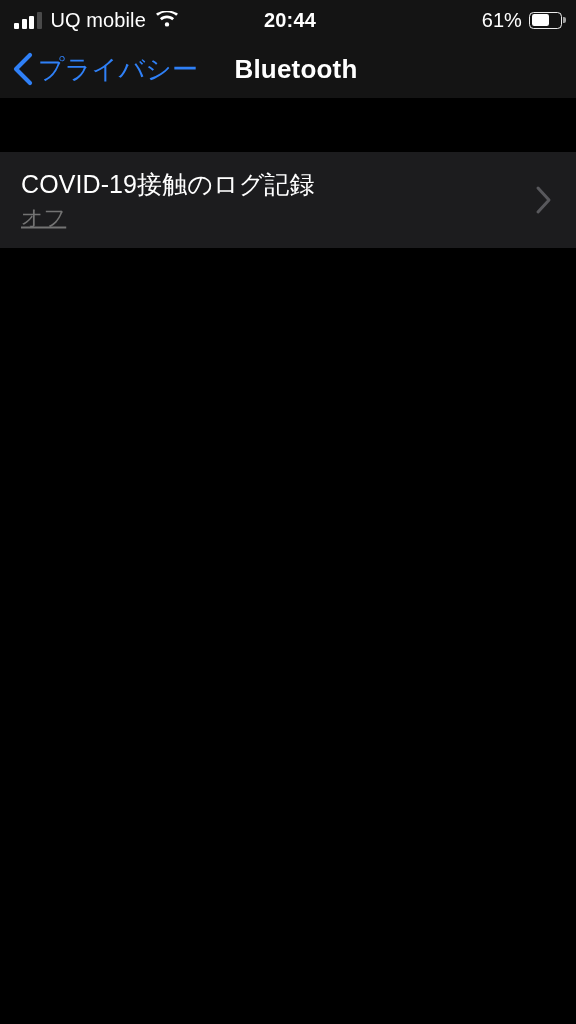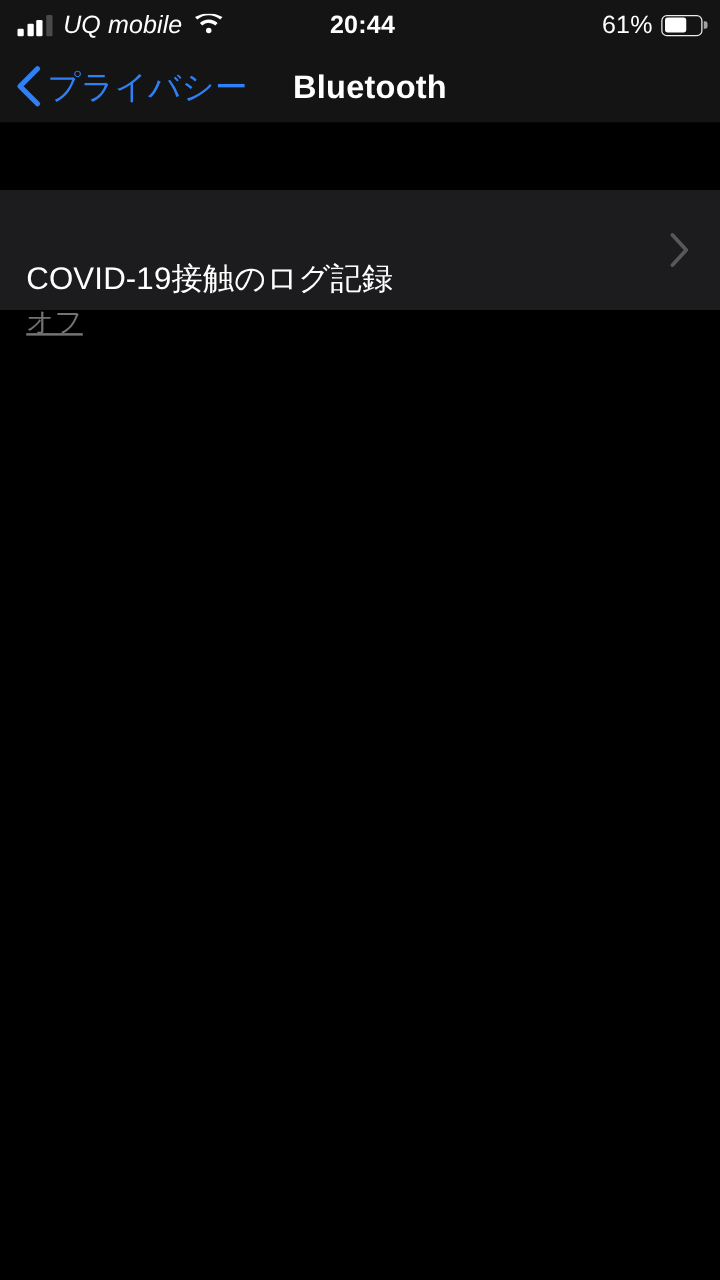--- a/index.html
+++ b/index.html
@@ -35,21 +35,20 @@
     display:flex;
     align-items:center;
   }
 
   .status-left {
     position:absolute;
     left:14px;
     display:flex;
     align-items:center;
     gap:9px;
-    font-style:italic;
   }
 
   .signal-bars {
     display:flex;
     align-items:flex-end;
     gap:2.5px;
     height:17px;
   }
   .signal-bars .bar {
     width:5px;
@@ -181,21 +180,20 @@
     display:flex;
     align-items:center;
     cursor:pointer;
   }
 
   .cell-text {
     position:absolute;
     left:21px;
     top:50%;
     transform:translateY(-50%);
-    margin-top:40px;
   }
 
   .cell-title {
     font-size:25px;
     color:#ffffff;
     line-height:1.18;
     letter-spacing:0.1px;
     white-space:nowrap;
   }
 

